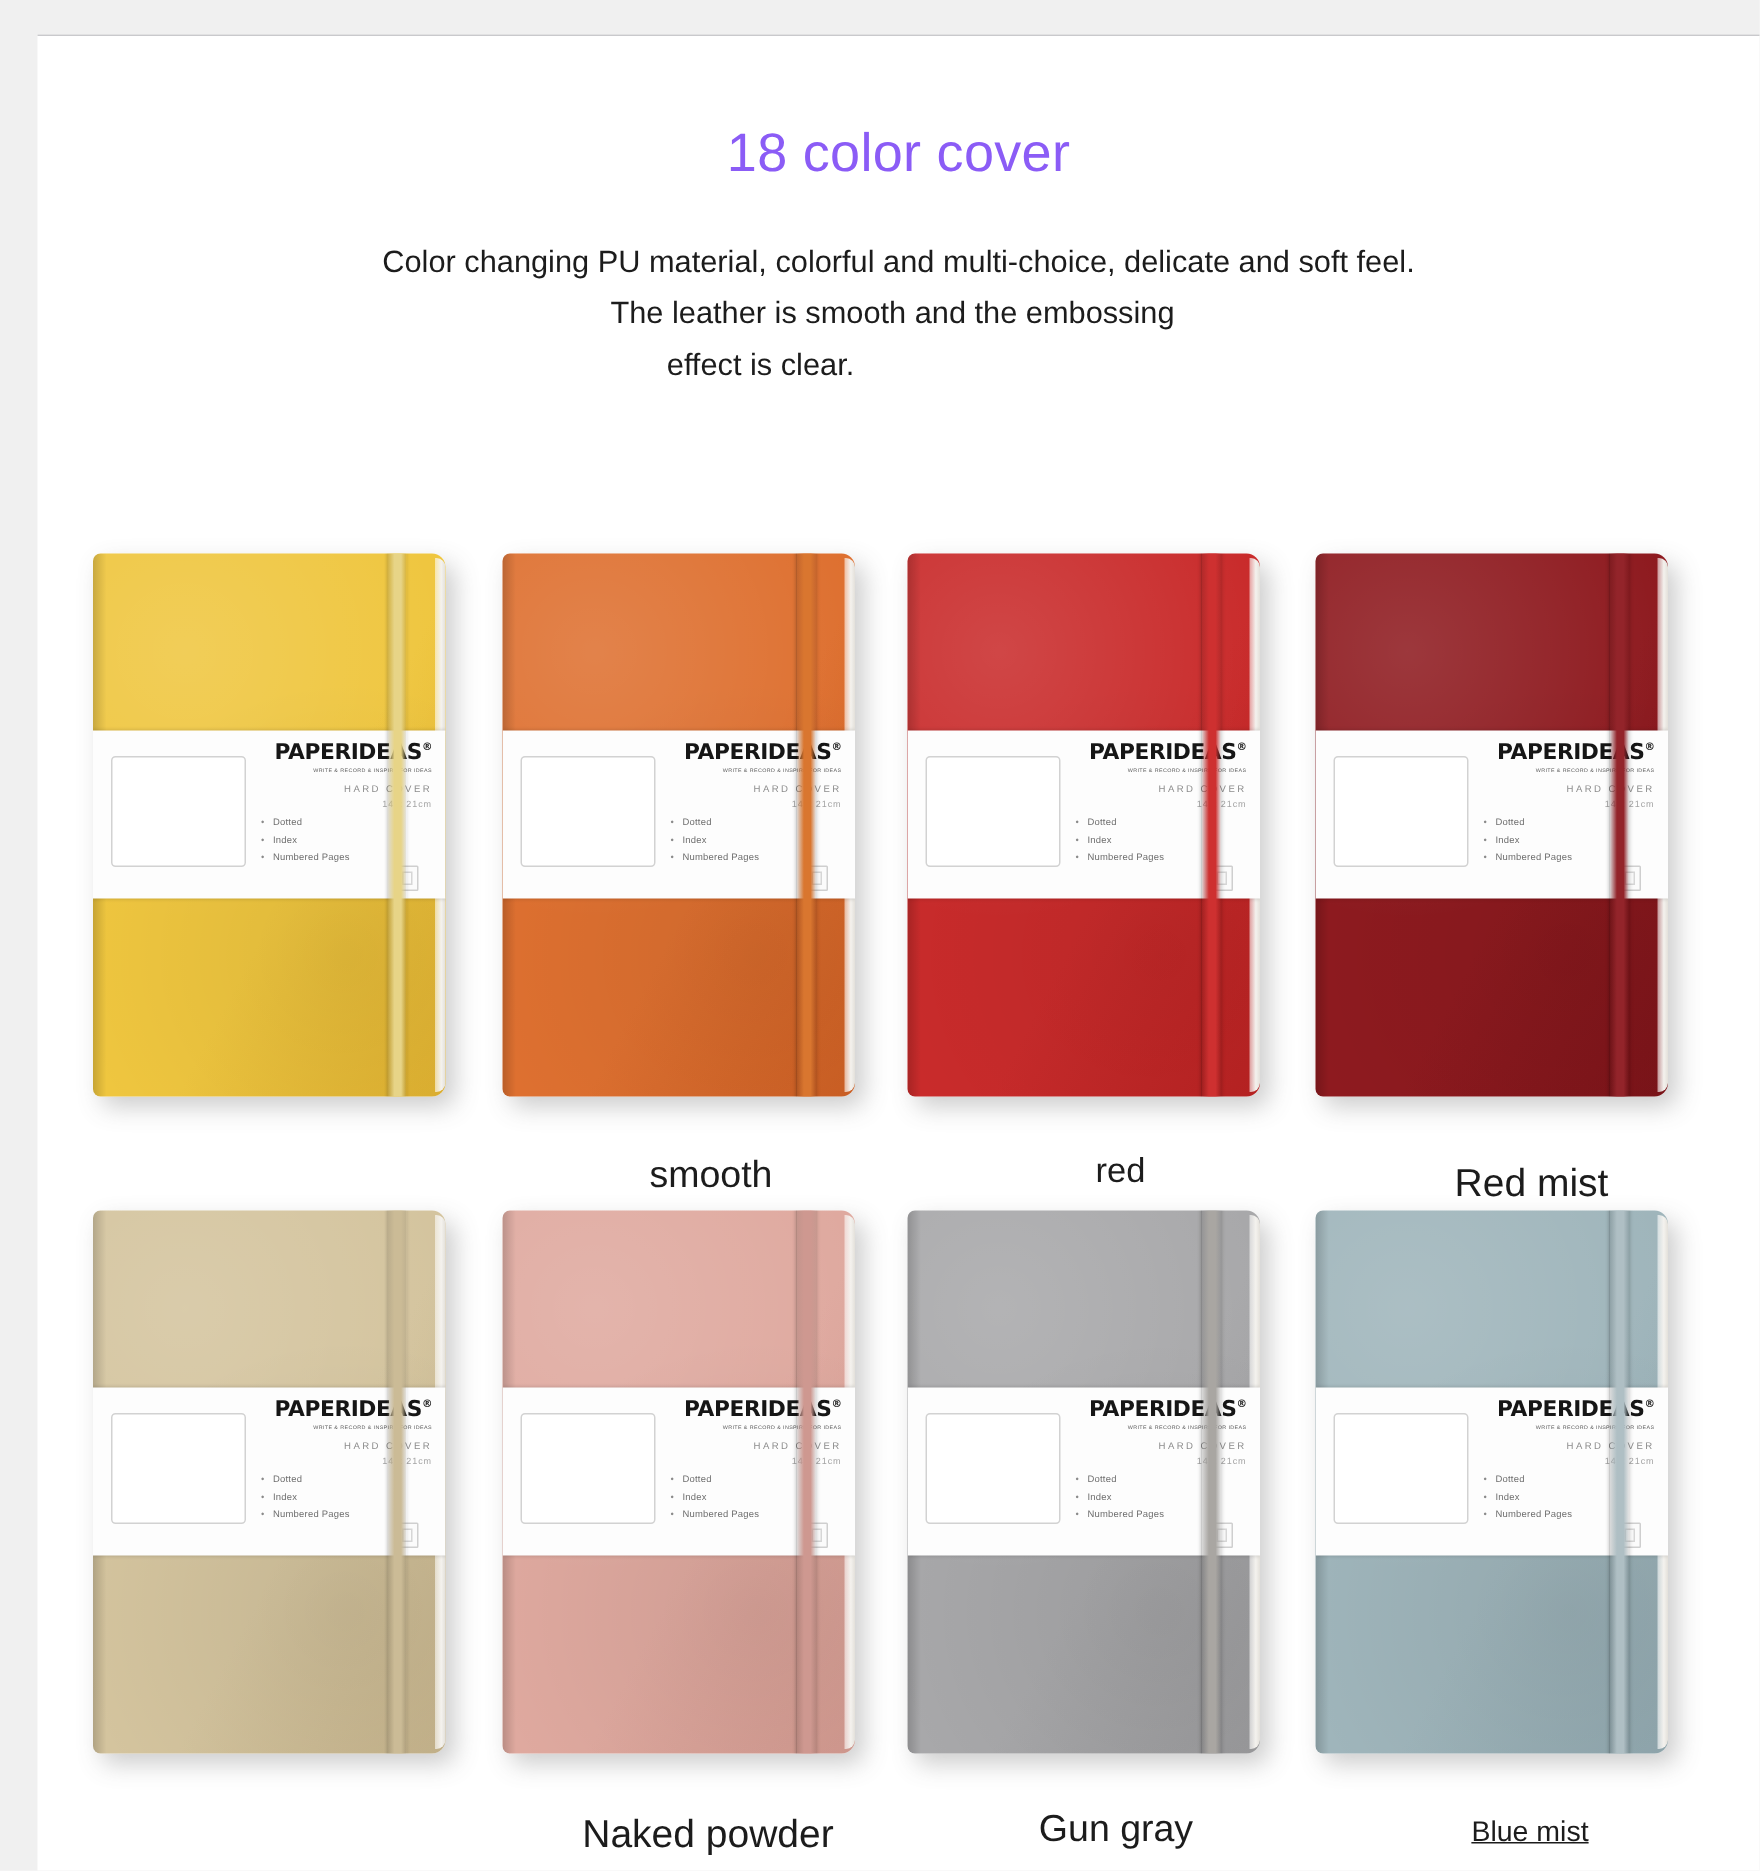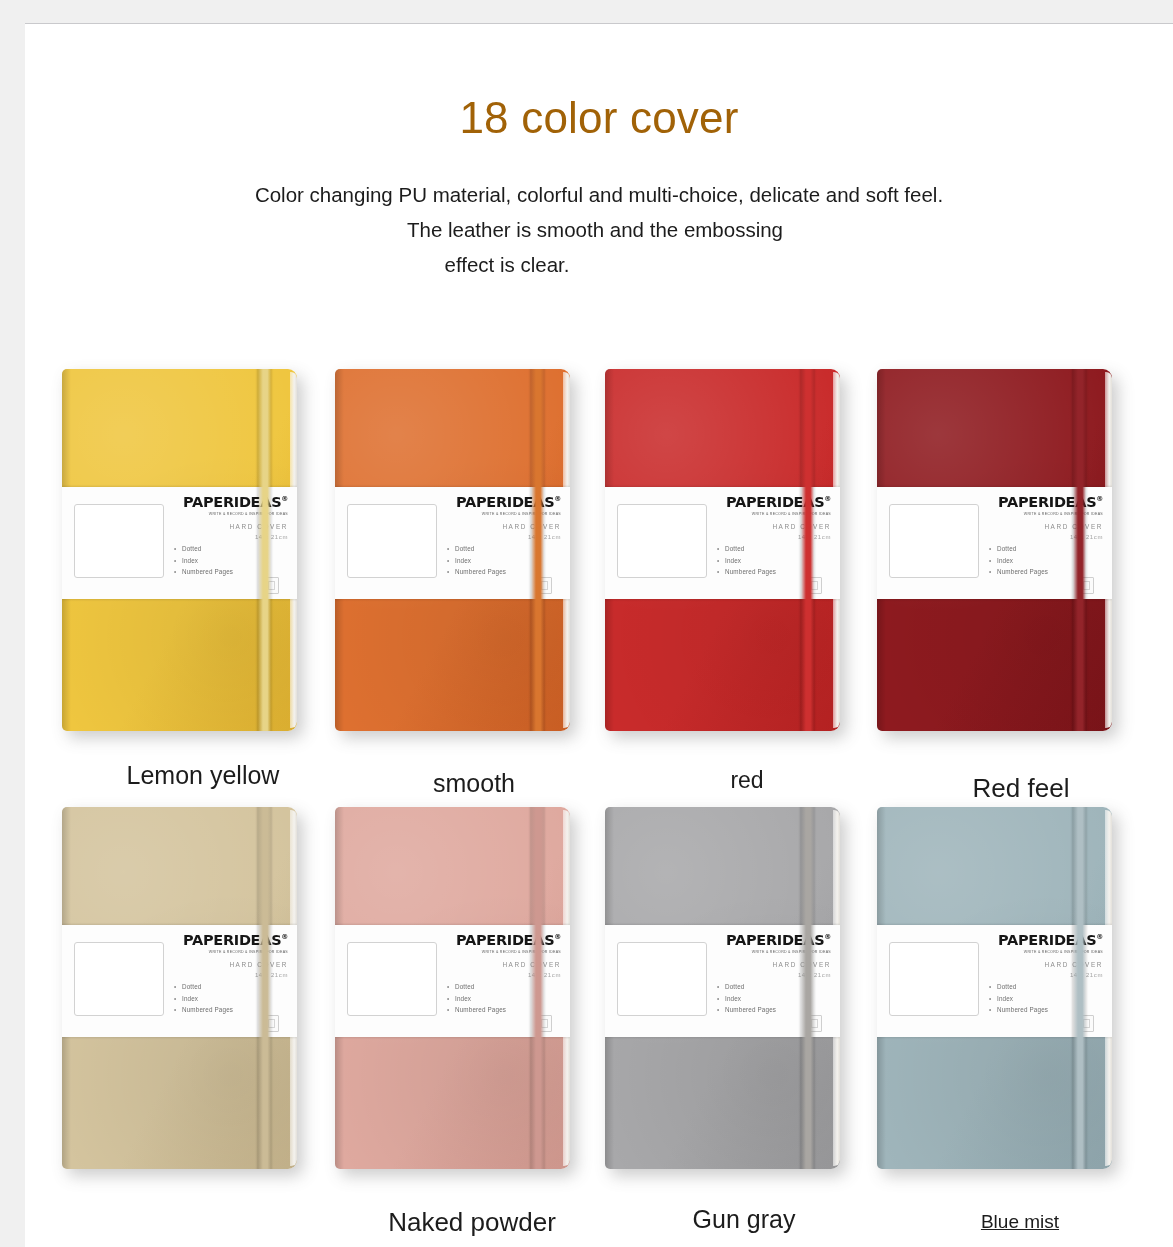--- a/index.html
+++ b/index.html
@@ -25,26 +25,26 @@
     border-top: 1px solid #c9c9cc;
     box-sizing: border-box;
   }
 
   
   .headings {
     text-align: center;
     padding-top: 58px;
   }
   .title {
-    font-size: 44px;
-    color: #a16207;
+    font-size: 36px;
+    color: #8b5cf6;
     font-weight: 400;
     letter-spacing: 0.2px;
     line-height: 1.1;
-    margin: 12px;
+    margin: 0;
   }
   .subtitle {
     font-size: 36px;
     color: #1c1c1c;
     font-weight: 400;
     line-height: 1.15;
     margin: 22px 0 0 0;
     letter-spacing: 0.1px;
   }
   .desc {
@@ -263,21 +263,20 @@
                 <div class="features">
                   <div class="feature"><span class="dot">•</span>Dotted</div>
                   <div class="feature"><span class="dot">•</span>Index</div>
                   <div class="feature"><span class="dot">•</span>Numbered Pages</div>
                 </div>
                 <div class="badge"></div>
               </div>
             </div>
             <div class="elastic" style="background: linear-gradient(to right, rgba(0, 0, 0, 0.13), rgb(231, 212, 135) 38%, rgb(231, 212, 135) 72%, rgba(0, 0, 0, 0.1));"></div>
           </div>
-          <div class="caption" style="font-size: 25px; margin-top: 30px; margin-left: 12px;">Lemon yellow</div>
         </div>
         <div class="cell" style="left: 310px;">
           <div class="book" style="background: linear-gradient(118deg, rgb(222, 112, 48) 0%, rgb(222, 112, 48) 58%, rgb(206, 96, 36) 100%);">
             <div class="book-texture"></div>
             <div class="book-spine"></div>
             <div class="book-pages"></div>
             <div class="band">
               <div class="band-inner">
                 <div class="band-frame"></div>
                 <div class="brand-block">
@@ -341,21 +340,21 @@
                 <div class="features">
                   <div class="feature"><span class="dot">•</span>Dotted</div>
                   <div class="feature"><span class="dot">•</span>Index</div>
                   <div class="feature"><span class="dot">•</span>Numbered Pages</div>
                 </div>
                 <div class="badge"></div>
               </div>
             </div>
             <div class="elastic" style="background: linear-gradient(to right, rgba(0, 0, 0, 0.13), rgb(147, 36, 42) 38%, rgb(147, 36, 42) 72%, rgba(0, 0, 0, 0.1));"></div>
           </div>
-          <div class="caption" style="font-size: 26px; margin-top: 42px; margin-left: 18px;">Red feel</div>
+          <div class="caption" style="font-size: 26px; margin-top: 42px; margin-left: 18px;">Red mist</div>
         </div>
       </div>
       <div class="row">
         <div class="cell" style="left: 37px;">
           <div class="book" style="background: linear-gradient(118deg, rgb(212, 196, 158) 0%, rgb(212, 196, 158) 58%, rgb(198, 180, 140) 100%);">
             <div class="book-texture"></div>
             <div class="book-spine"></div>
             <div class="book-pages"></div>
             <div class="band">
               <div class="band-inner">

